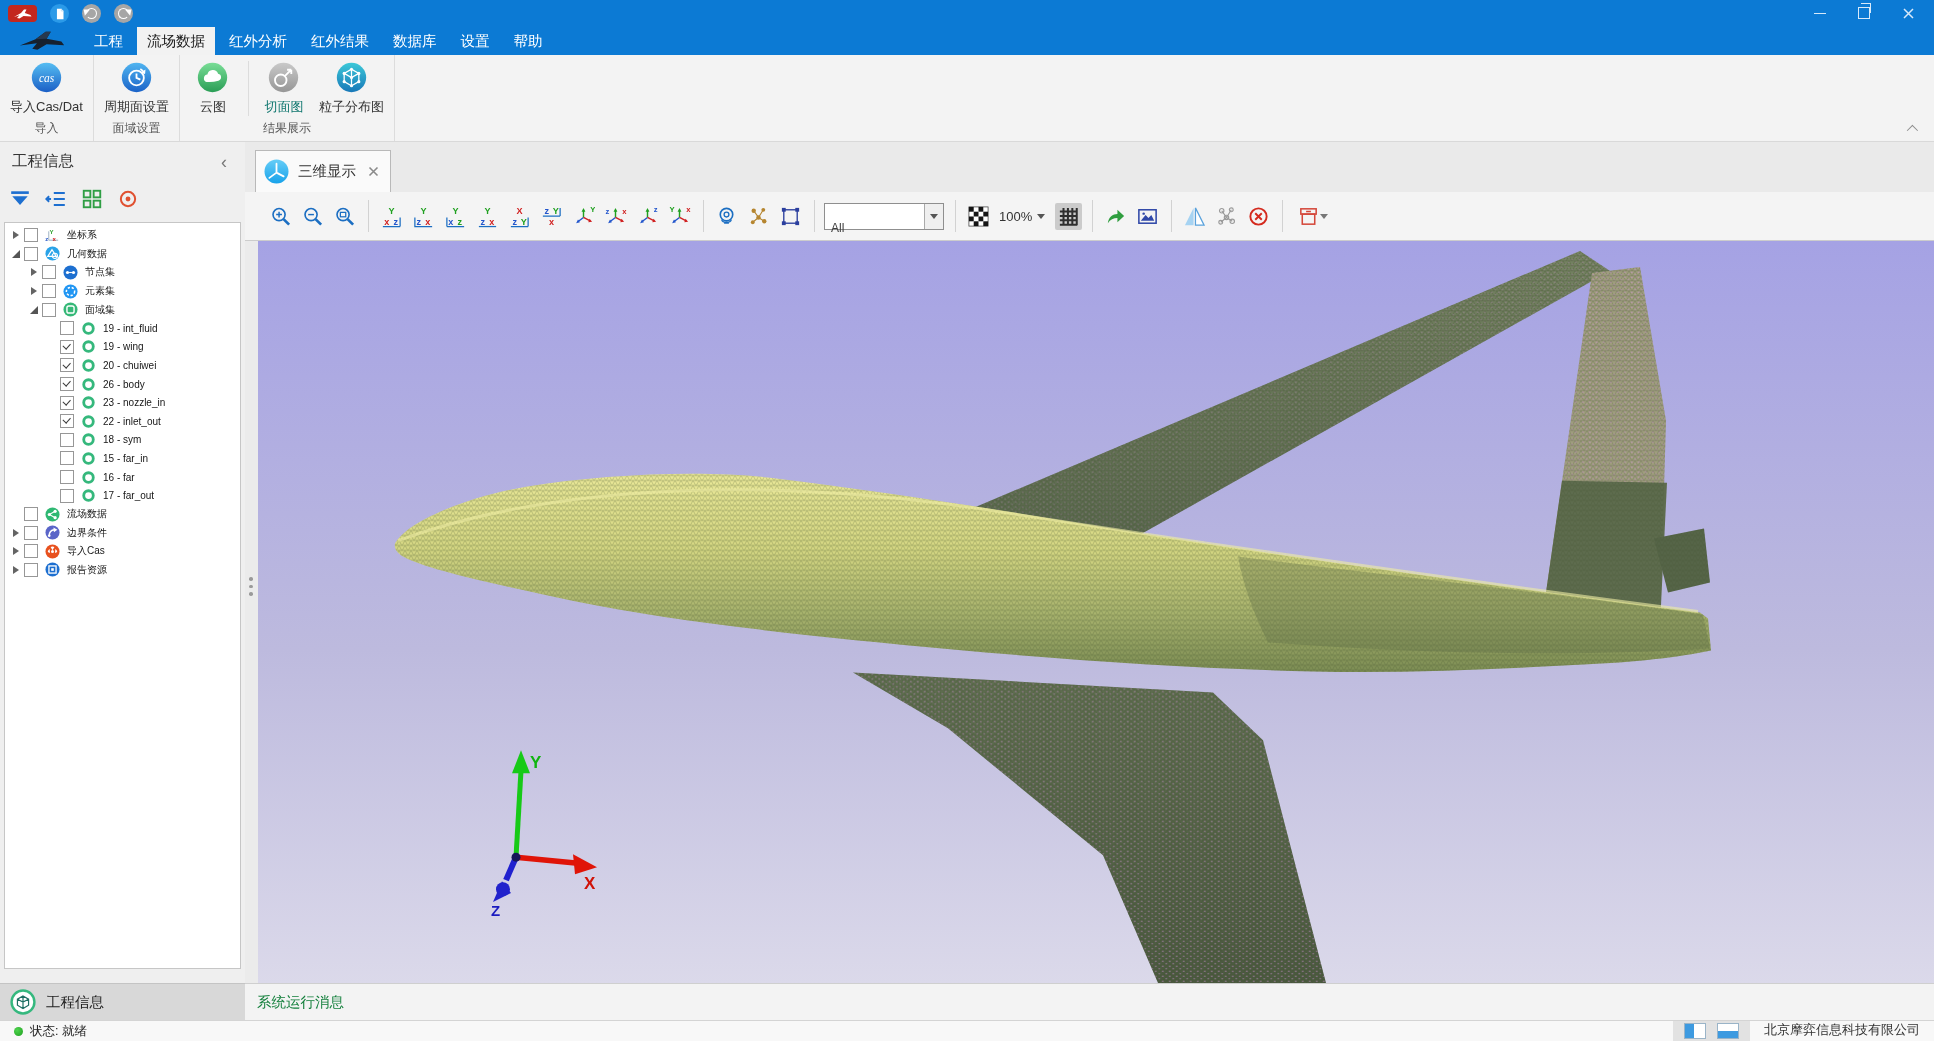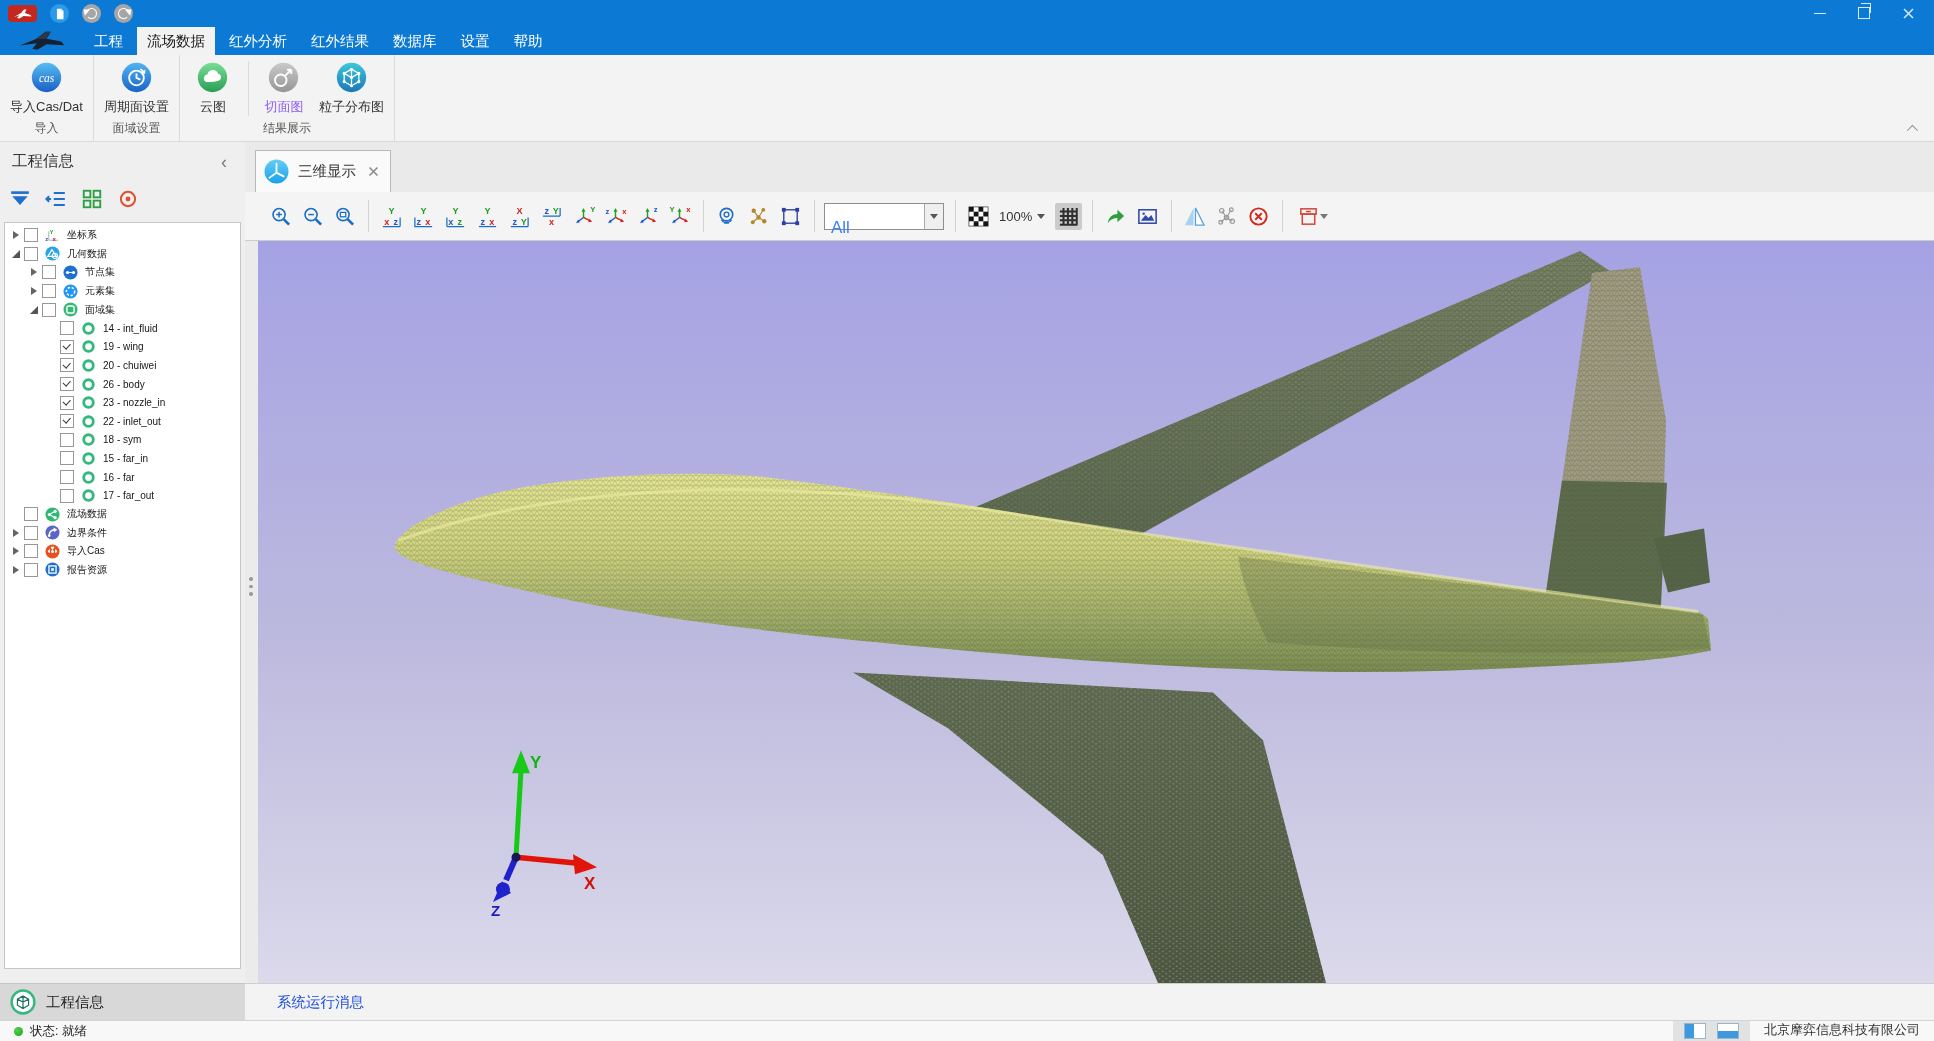--- a/index.html
+++ b/index.html
@@ -40,21 +40,21 @@
   .mbr-help svg{width:13px;height:13px;}
   
   .ribbon{position:absolute;top:55px;left:0;right:0;height:86px;background:#f3f3f3;border-bottom:1px solid #d9d9d9;}
   .rgs{display:flex;height:100%;}
   .ribbon-group{display:flex;flex-direction:column;border-right:1px solid #dcdcdc;padding:2px 10px 0;}
   .rg-buttons{flex:1;display:flex;gap:12px;align-items:flex-end;}
   .ribbon-btn{display:flex;flex-direction:column;align-items:center;min-width:46px;}
   .rb-icon{width:33px;height:33px;margin-top:4px;}
   .rb-icon svg{width:100%;height:100%;}
   .rb-label{font-size:13px;color:#333;margin-top:4px;white-space:nowrap;}
-  .ribbon-btn.disabled .rb-label{color:#8b5cf6;font-family:Liberation Serif, serif;}
+  .ribbon-btn.disabled .rb-label{color:#0f766e;font-family:Liberation Serif, serif;}
   .rb-insep{width:1px;background:#dcdcdc;align-self:stretch;margin-top:4px;}
   .rg-label{font-size:12px;color:#555;text-align:center;padding:4px 0 5px;}
   .ribbon-collapse{position:absolute;right:16px;bottom:7px;width:14px;height:10px;display:flex;align-items:center;justify-content:center;}
   .chev-up{width:7px;height:7px;border-top:1.8px solid #8d8d8d;border-right:1.8px solid #8d8d8d;transform:rotate(-45deg) translateY(2px);display:block;}
   
   .panel{position:absolute;left:0;top:142px;width:245px;height:841px;background:#efefef;}
   .panel-header{padding:9px 10px 0 12px;display:flex;align-items:center;}
   .panel-title{font-size:15.5px;color:#333;flex:1;}
   .panel-collapse{font-size:18px;color:#777;margin-right:8px;line-height:14px;}
   .panel-tools{position:absolute;top:46px;left:9px;display:flex;gap:14px;}
@@ -79,36 +79,36 @@
   .tab-icon svg{width:100%;height:100%;}
   .tab-label{font-size:14.5px;color:#333;}
   .tab-close{width:11px;height:11px;display:block;margin-left:4px;}
   .tab-close svg{width:11px;height:11px;display:block;}
   .vtoolbar{height:48px;background:#f4f4f4;border-bottom:1px solid #cccccc;display:flex;align-items:center;padding-left:22px;}
   .vbtn{width:27px;height:27px;margin-right:5px;display:flex;align-items:center;justify-content:center;border-radius:2px;}
   .vbtn svg{width:23px;height:23px;display:block;}
   .vbtn.active{background:#cbcbcb;}
   .vsep{width:1px;height:32px;background:#d2d2d2;margin:0 9px 0 5px;flex:none;}
   .vcombo{width:118px;height:25px;background:#fff;border:1px solid #8f8f8f;display:flex;align-items:stretch;margin-right:6px;flex:none;}
-  .vcombo-label{flex:1;font-size:17px;color:#3b82f6;padding-left:6px;display:flex;align-items:center;margin-top:23px;}
+  .vcombo-label{flex:1;font-size:12px;color:#404040;padding-left:6px;display:flex;align-items:center;margin-top:23px;}
   .vcombo-btn{width:18px;background:#efefef;border-left:1px solid #aaa;display:flex;align-items:center;justify-content:center;}
   .caret-down{width:0;height:0;border-left:4px solid transparent;border-right:4px solid transparent;border-top:5px solid #555;display:block;}
   .vzoom{display:flex;align-items:center;font-size:13px;color:#333;margin:0 10px 0 2px;gap:5px;flex:none;}
   .vp-row{position:absolute;top:99px;left:0;right:0;bottom:0;}
   .gutter{position:absolute;left:0;top:0;width:13px;height:100%;background:#ebebeb;}
   .gdots{position:absolute;left:4px;top:336px;display:flex;flex-direction:column;gap:4px;}
   .gdots i{width:3.5px;height:3.5px;background:#9a9a9a;border-radius:50%;display:block;}
   .viewport{position:absolute;left:13px;right:0;top:0;bottom:0;overflow:hidden;}
   .viewport svg.scene{position:absolute;inset:0;width:100%;height:100%;display:block;}
   
   .panel-bottom-tab{position:absolute;left:0;top:983px;width:245px;height:37px;background:#d8d8d8;border-top:1px solid #c4c4c4;display:flex;align-items:center;gap:10px;padding-left:10px;box-sizing:border-box;}
   .pbt-icon{width:26px;height:26px;display:block;}
   .pbt-icon svg{width:100%;height:100%;}
   .pbt-label{font-size:14.5px;color:#222;}
-  .msgbar{position:absolute;left:245px;right:0;top:983px;height:37px;background:#f3f3f3;border-top:1px solid #cfcfcf;display:flex;align-items:center;padding-left:32px;font-size:14.5px;color:#1d4ed8;box-sizing:border-box;}
+  .msgbar{position:absolute;left:245px;right:0;top:983px;height:37px;background:#f3f3f3;border-top:1px solid #cfcfcf;display:flex;align-items:center;padding-left:12px;font-size:14.5px;color:#15803d;box-sizing:border-box;}
   .statusbar{position:absolute;left:0;top:1020px;right:0;height:21px;background:#f8f8f8;border-top:1px solid #d4d4d4;display:flex;align-items:center;font-size:12.5px;color:#222;box-sizing:border-box;}
   .sb-dot{width:9px;height:9px;border-radius:50%;background:radial-gradient(circle at 35% 35%,#4ed44e,#1f9e1f);margin:0 7px 0 14px;flex:none;}
   .sb-right{margin-left:auto;display:flex;align-items:flex-start;height:100%;}
   .sb-icons{background:#e2e2e2;height:100%;display:flex;align-items:center;padding:0 11px;gap:11px;}
   .sbi{width:20px;height:14px;background:#fff;border:1px solid #9ab4c8;position:relative;display:block;}
   .sbi1::after{content:"";position:absolute;left:0;top:0;width:9px;height:100%;background:#3d9ae0;}
   .sbi2::after{content:"";position:absolute;left:0;bottom:0;width:100%;height:7px;background:#3d9ae0;}
   .sb-company{margin:0 14px;font-size:13px;color:#333;}
 </style>
 </head>
@@ -379,21 +379,21 @@
             <span class="tlabel">面域集</span>
           </div>
           <div class="trow">
             <span class="texp " style="margin-left: 40px;"></span>
             <span class="tcb"></span>
             <span class="tico">
               <svg viewBox="0 0 16 16">
                 <circle cx="8" cy="8" r="5.1" fill="none" stroke="#35b87c" stroke-width="3"></circle>
               </svg>
             </span>
-            <span class="tlabel">14 - int_fluid</span>
+            <span class="tlabel">19 - int_fluid</span>
           </div>
           <div class="trow">
             <span class="texp " style="margin-left: 40px;"></span>
             <span class="tcb checked"></span>
             <span class="tico">
               <svg viewBox="0 0 16 16">
                 <circle cx="8" cy="8" r="5.1" fill="none" stroke="#35b87c" stroke-width="3"></circle>
               </svg>
             </span>
             <span class="tlabel">19 - wing</span>

